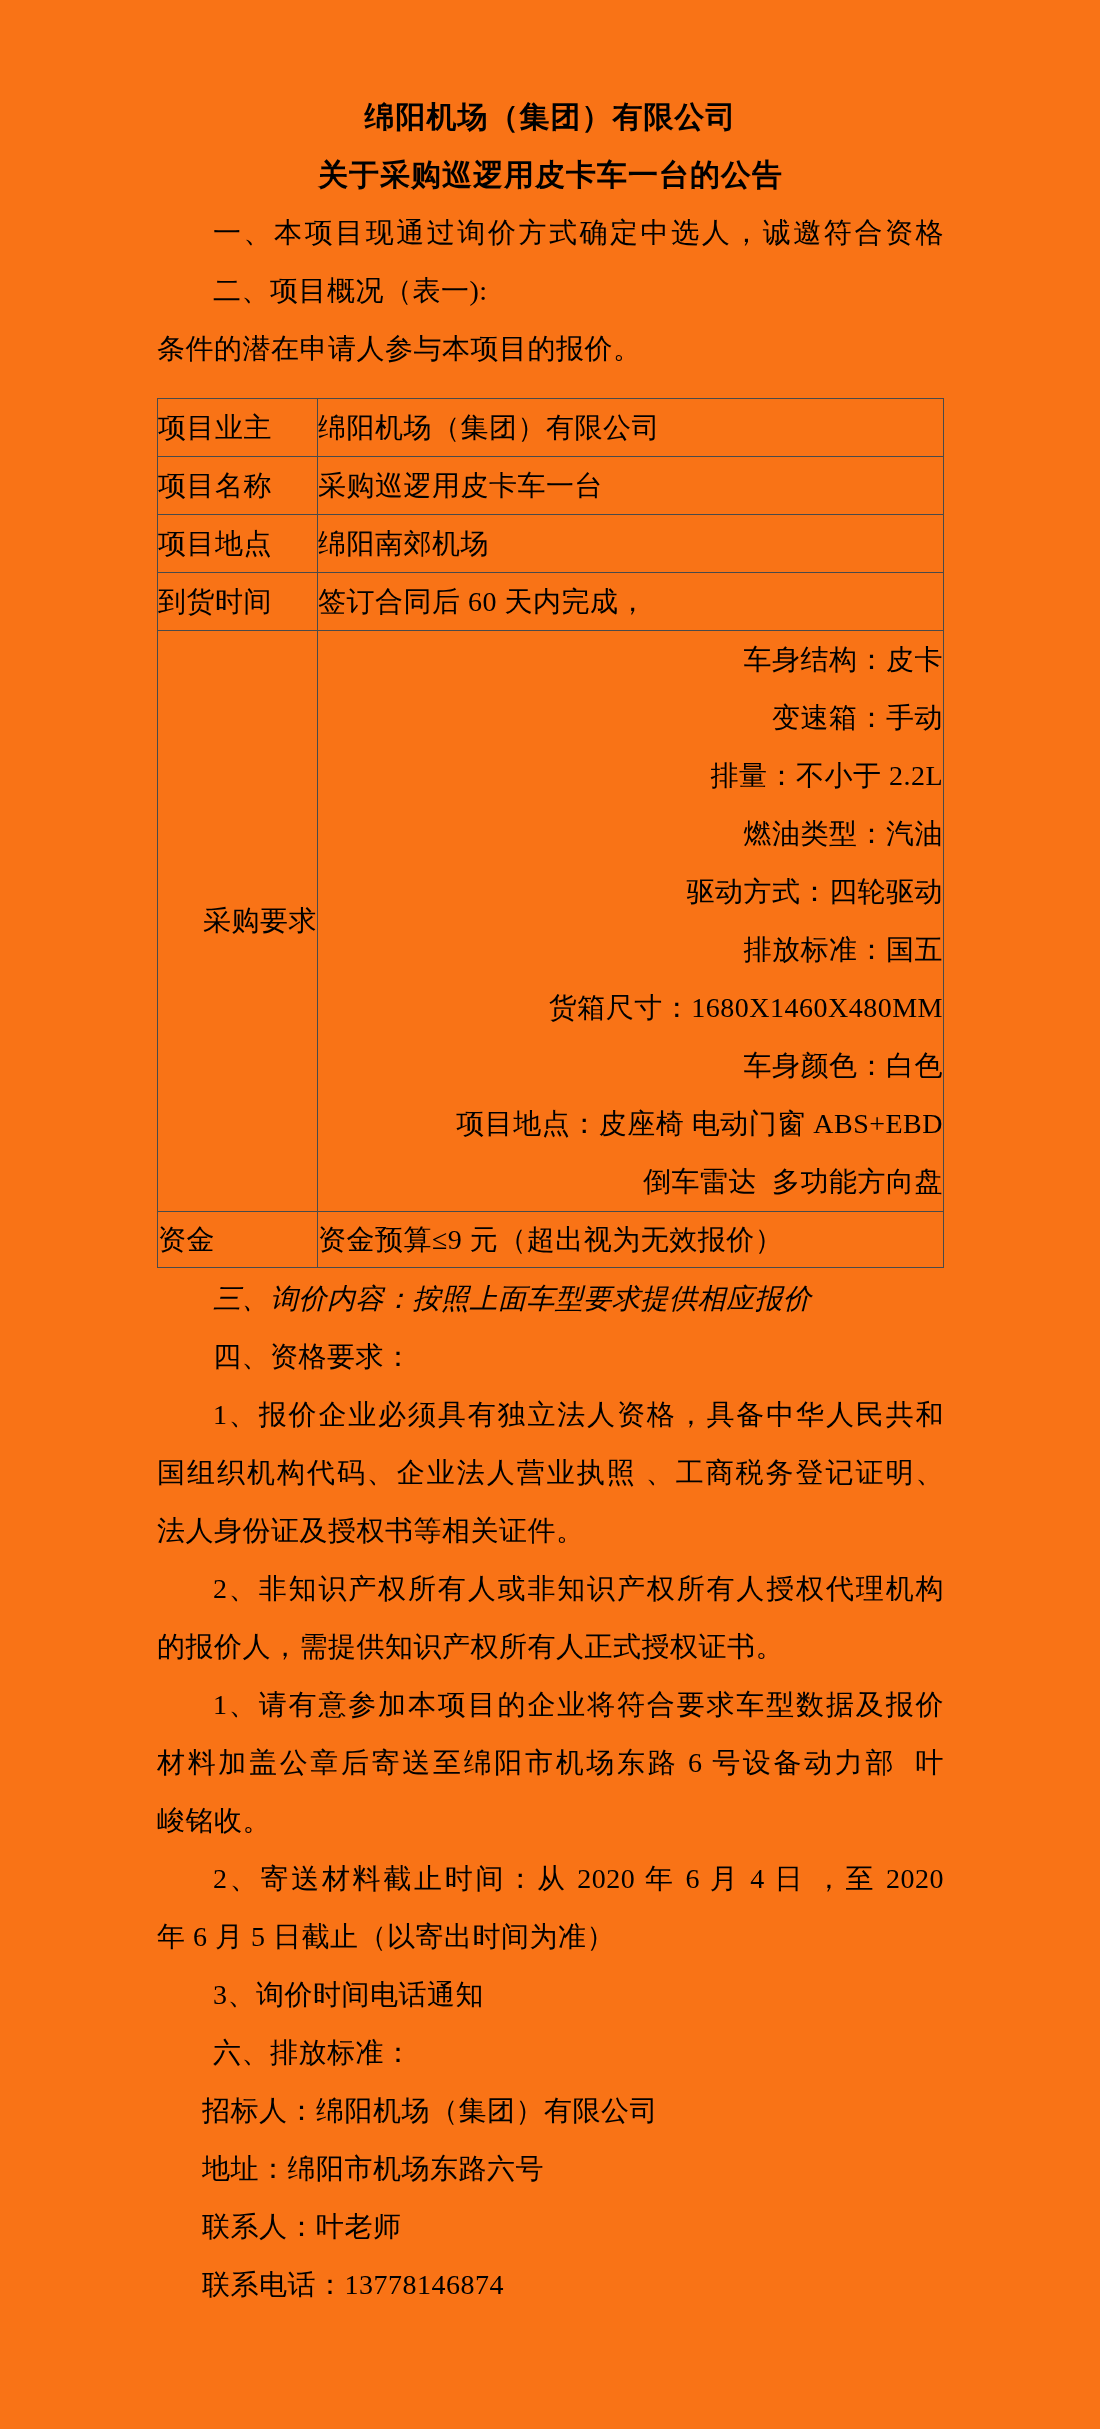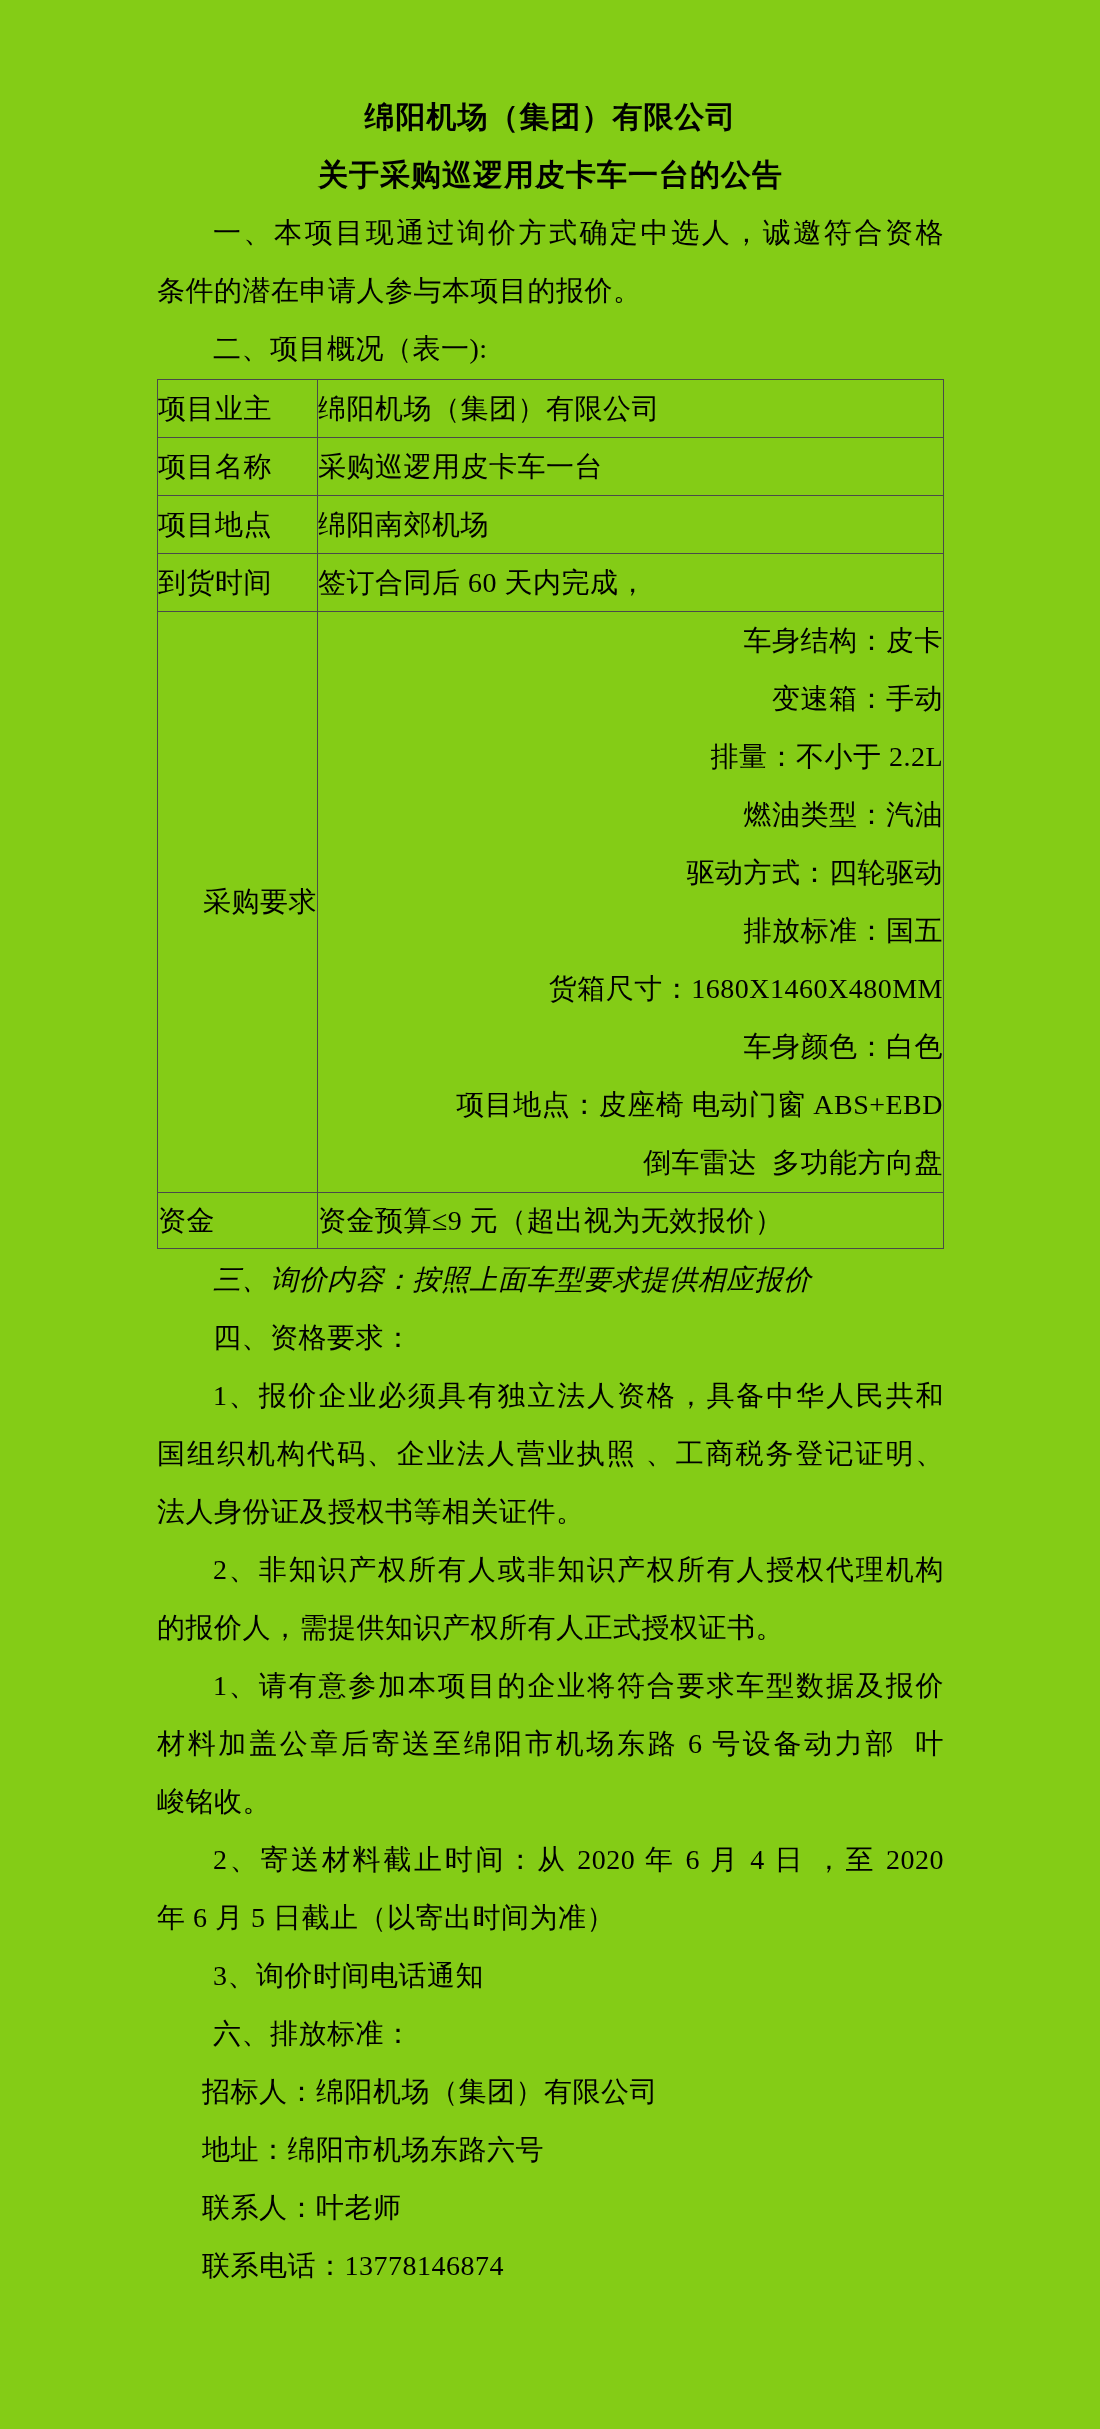--- a/index.html
+++ b/index.html
@@ -1,21 +1,21 @@
 <!DOCTYPE html>
 <html><head>
 <meta charset="utf-8">
 <style>
   html, body { margin: 0; padding: 0; background: #ffffff; }
   .page {
     position: relative;
     box-sizing: border-box;
     width: 1100px;
     height: 2429px;
-    background: #84cc16;
+    background: #f97316;
     padding: 88px 156px 0 157px;
     font-family: "Liberation Serif", "DejaVu Serif", serif;
     font-size: 28px;
     color: #000000;
     overflow: hidden;
   }
   .ln {
     line-height: 58px;
     white-space: pre-wrap;
     letter-spacing: 0.5px;
@@ -26,21 +26,21 @@
     text-align: center;
     letter-spacing: 1px;
   }
   .ind2 { text-indent: 56px; }
   .indc { text-indent: 45px; }
   .just { text-align: justify; text-align-last: justify; }
   table.overview {
     border-collapse: collapse;
     table-layout: fixed;
     width: 787px;
-    margin-top: 1px;
+    margin-top: 20px;
   }
   table.overview td {
     border: 1px solid #4a4a4a;
     padding: 0;
     vertical-align: middle;
     letter-spacing: 0.5px;
   }
   td.lbl { width: 159px; padding-left: 11px; }
   td.val { padding-left: 13px; }
   tr.single td { height: 57px; }
@@ -51,22 +51,22 @@
 </style>
 </head>
 <body>
 
 <div class="page">
 
   <div class="ln title">绵阳机场（集团）有限公司</div>
   <div class="ln title">关于采购巡逻用皮卡车一台的公告</div>
 
   <div class="ln ind2 just">一、本项目现通过询价方式确定中选人，诚邀符合资格</div>
+  <div class="ln ind2">二、项目概况（表一):</div>
   <div class="ln">条件的潜在申请人参与本项目的报价。</div>
-  <div class="ln ind2">二、项目概况（表一):</div>
 
   <table class="overview">
     <tbody>
       <tr class="single">
         <td class="lbl">项目业主</td>
         <td class="val">绵阳机场（集团）有限公司</td>
       </tr>
       <tr class="single">
         <td class="lbl">项目名称</td>
         <td class="val">采购巡逻用皮卡车一台</td>

